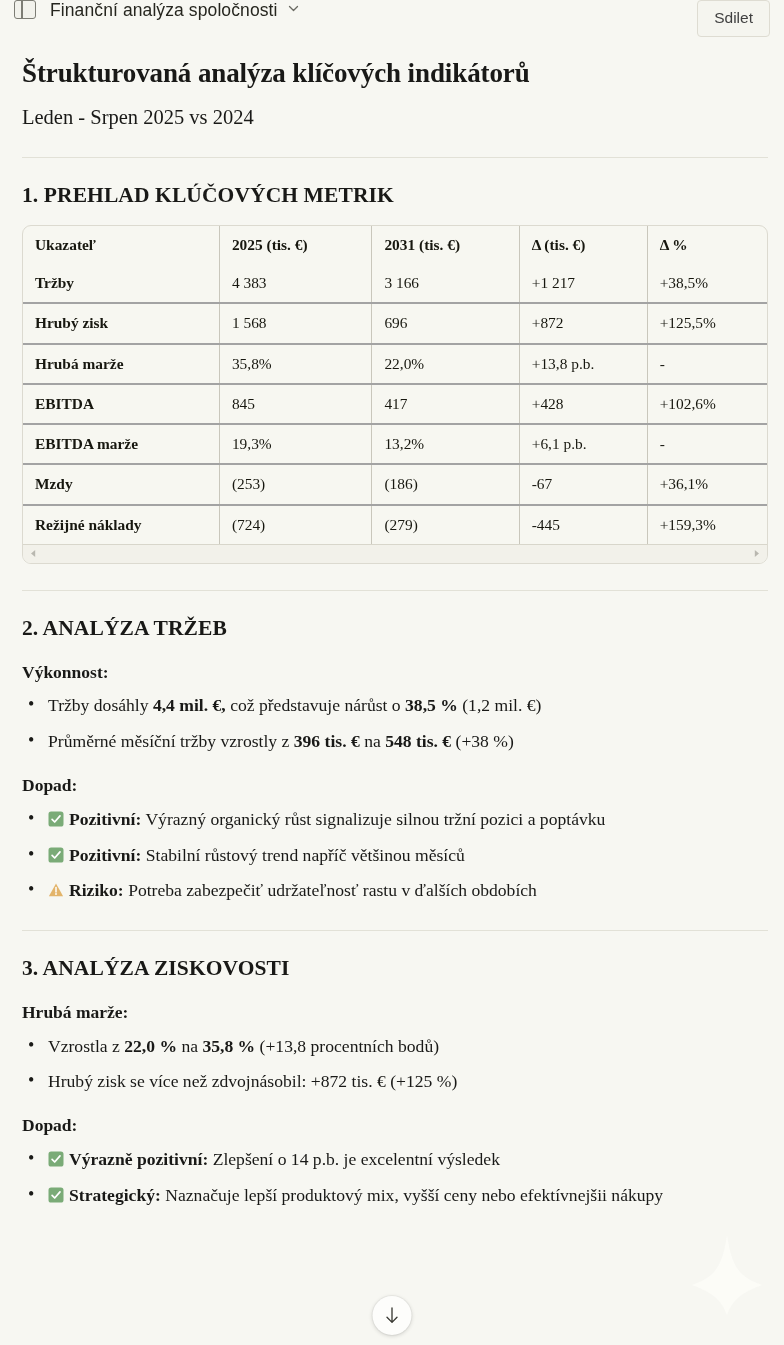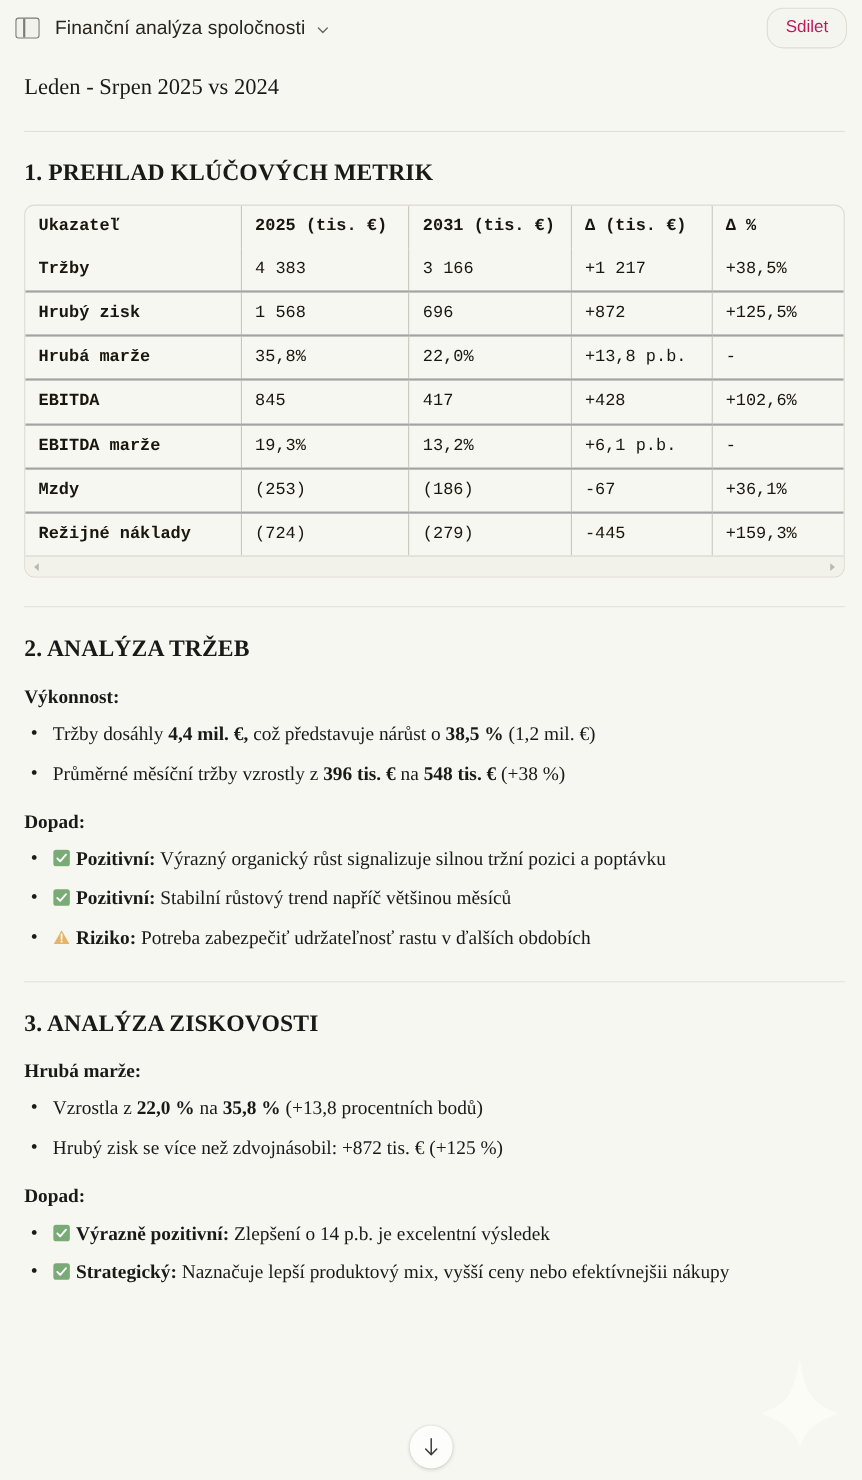--- a/index.html
+++ b/index.html
@@ -16,21 +16,21 @@
   .sparkle {
     position: absolute; right: 18px; bottom: 28px;
     width: 78px; height: 104px; pointer-events: none;
     opacity: .85;
   }
   .sparkle svg { display:block; width:100%; height:100%; }
 
   
   .topbar {
     position: relative; height: 51px;
-    display: flex; align-items: center;
+    display: flex; align-items: flex-start;
     padding: 0 14px 0 14px;
     font-family: "Liberation Sans", sans-serif;
   }
   .panel-icon {
     width: 22px; height: 19px; flex: 0 0 auto;
     border: 1.6px solid #7d7d75; border-radius: 3px;
     position: relative; margin-right: 14px;
     background: #f2f2ec;
   }
   .panel-icon::after {
@@ -43,24 +43,24 @@
     white-space: nowrap;
   }
   .chev {
     margin-left: 9px; width: 13px; height: 13px; flex: 0 0 auto;
     position: relative; top: 2px;
   }
   .chev svg { display: block; }
   .spacer { flex: 1 1 auto; }
   .share-btn {
     font-family: "Liberation Sans", sans-serif;
-    font-size: 15.5px; color: #be185d;
+    font-size: 15.5px; color: #404040;
     background: #f5f5ef;
     border: 1px solid #dedcd2;
-    border-radius: 15px;
+    border-radius: 4px;
     padding: 8px 16px 9px;
     cursor: pointer; white-space: nowrap;
   }
 
   
   .doc { padding: 0 16px; }
   h1.main-title {
     font-family: "Liberation Serif", serif;
     font-weight: 700; font-size: 27px; line-height: 1.2;
     letter-spacing: -.1px; margin: 6px 0 0 6px;
@@ -107,21 +107,21 @@
     width: calc(100% - 6px);
     background: #f7f7f1;
     border: 1px solid #dcdad0;
     border-radius: 9px;
     overflow: hidden;
     position: relative;
   }
   table.metrics {
     border-collapse: collapse;
     width: 100%;
-    font-family: Liberation Mono, monospace;
+    font-family: Liberation Serif, serif;
     table-layout: fixed;
   }
   table.metrics col.c0 { width: 26.4%; }
   table.metrics col.c1 { width: 20.5%; }
   table.metrics col.c2 { width: 19.8%; }
   table.metrics col.c3 { width: 17.2%; }
   table.metrics col.c4 { width: 16.1%; }
   table.metrics th, table.metrics td {
     border-right: 1px solid #c9c7bc;
     border-bottom: 2px solid #a3a3a3;
@@ -174,20 +174,21 @@
       <svg width="13" height="13" viewBox="0 0 13 13">
           <path d="M2.5 4.5 L6.5 8.5 L10.5 4.5" fill="none" stroke="#6a6a62" stroke-width="1.3" stroke-linecap="round" stroke-linejoin="round"></path>
         </svg>
     </span>
     <div class="spacer"></div>
     <button class="share-btn">Sdilet</button>
   </div>
 
   <div class="doc">
 
+    <h1 class="main-title">Štrukturovaná analýza klíčových indikátorů</h1>
     <h2 class="sub-title">Leden - Srpen 2025 vs 2024</h2>
 
     <hr class="sep">
 
     <h3 class="section-title">1. PREHLAD KLÚČOVÝCH METRIK</h3>
 
     <div class="table-wrap">
       <table class="metrics">
         <colgroup>
             <col class="c0">

